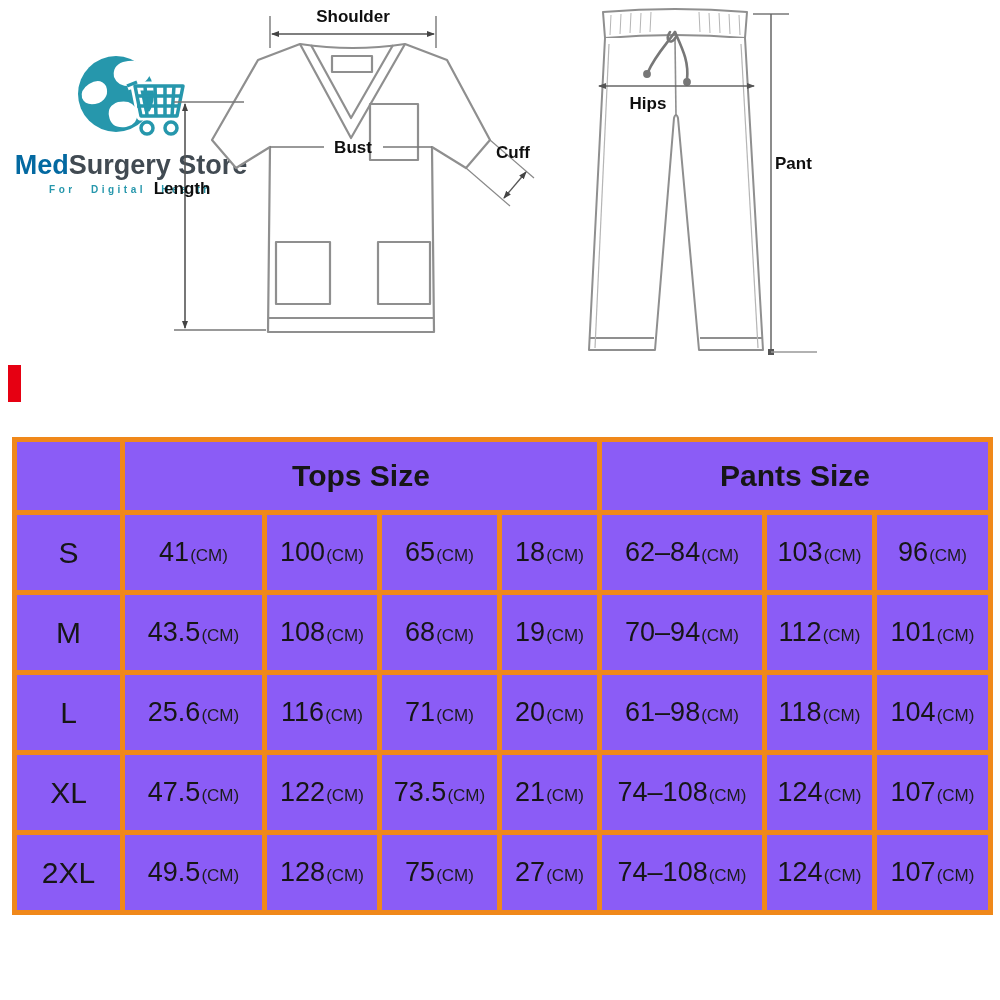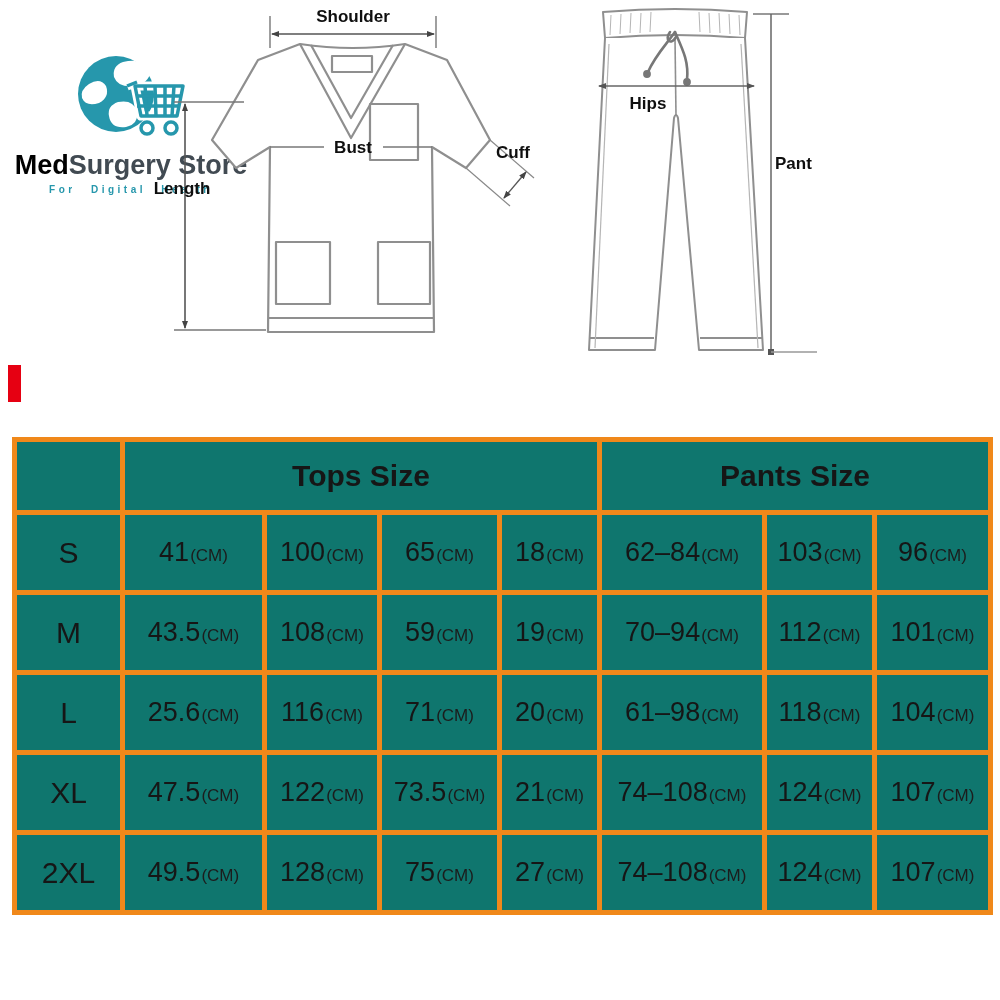--- a/index.html
+++ b/index.html
@@ -3,37 +3,37 @@
 <meta charset="utf-8">
 <style>
   html,body{margin:0;padding:0;background:#fff;}
   #page{position:relative;width:1000px;height:1000px;background:#fff;overflow:hidden;
         font-family:"Liberation Sans",sans-serif;color:#141414;}
 
   
   .logo{position:absolute;left:0;top:50px;width:262px;text-align:center;}
   .logo svg{display:block;margin:0 auto;}
   .brand{font-size:27px;font-weight:bold;letter-spacing:0;line-height:1;margin-top:2px;color:#414A52;}
-  .brand .med{color:#000000;}
+  .brand .med{color:#0369a1;}
   .tagline{margin-top:5px;font-size:10px;font-weight:bold;color:#2697AC;
            letter-spacing:3.5px;word-spacing:9px;}
 
   
   .shirt-svg{position:absolute;left:140px;top:0;}
   .pants-svg{position:absolute;left:575px;top:2px;}
   .dim-label{font-family:"Liberation Sans",sans-serif;font-weight:bold;font-size:17px;fill:#0f0f0f;}
 
   
   .heading{position:absolute;left:8px;top:363px;height:40px;display:flex;align-items:center;}
   .red-bar{width:13px;height:37px;background:#E60012;margin-right:10px;}
   .heading-text{font-size:30px;font-weight:600;color:#0d0d0d;letter-spacing:1px;word-spacing:3px;}
 
   
   table.size-table{position:absolute;left:12px;top:437px;width:976px;
-        border-collapse:collapse;table-layout:fixed;background:#0f766e;}
+        border-collapse:collapse;table-layout:fixed;background:#8b5cf6;}
   table.size-table th,table.size-table td{border:5px solid #F0881A;text-align:center;
         vertical-align:middle;padding:0;color:#161616;}
   tr.r-group{height:73px;}
   tr.r-cols{height:67px;}
   tbody tr{height:80px;}
   .group-h{font-size:30px;font-weight:bold;}
   .col-h{font-size:28px;font-weight:bold;}
   .size-lbl{font-size:30px;font-weight:400;}
   .val{font-size:27px;font-weight:400;}
   .unit{font-size:17px;font-weight:400;margin-left:1px;color:#1c1c1c;}
@@ -176,21 +176,21 @@
         <td><span class="val">65</span><span class="unit">(CM)</span></td>
         <td><span class="val">18</span><span class="unit">(CM)</span></td>
         <td><span class="val">62–84</span><span class="unit">(CM)</span></td>
         <td><span class="val">103</span><span class="unit">(CM)</span></td>
         <td><span class="val">96</span><span class="unit">(CM)</span></td>
       </tr>
       <tr>
         <td class="size-lbl">M</td>
         <td><span class="val">43.5</span><span class="unit">(CM)</span></td>
         <td><span class="val">108</span><span class="unit">(CM)</span></td>
-        <td><span class="val">59</span><span class="unit">(CM)</span></td>
+        <td><span class="val">68</span><span class="unit">(CM)</span></td>
         <td><span class="val">19</span><span class="unit">(CM)</span></td>
         <td><span class="val">70–94</span><span class="unit">(CM)</span></td>
         <td><span class="val">112</span><span class="unit">(CM)</span></td>
         <td><span class="val">101</span><span class="unit">(CM)</span></td>
       </tr>
       <tr>
         <td class="size-lbl">L</td>
         <td><span class="val">25.6</span><span class="unit">(CM)</span></td>
         <td><span class="val">116</span><span class="unit">(CM)</span></td>
         <td><span class="val">71</span><span class="unit">(CM)</span></td>

